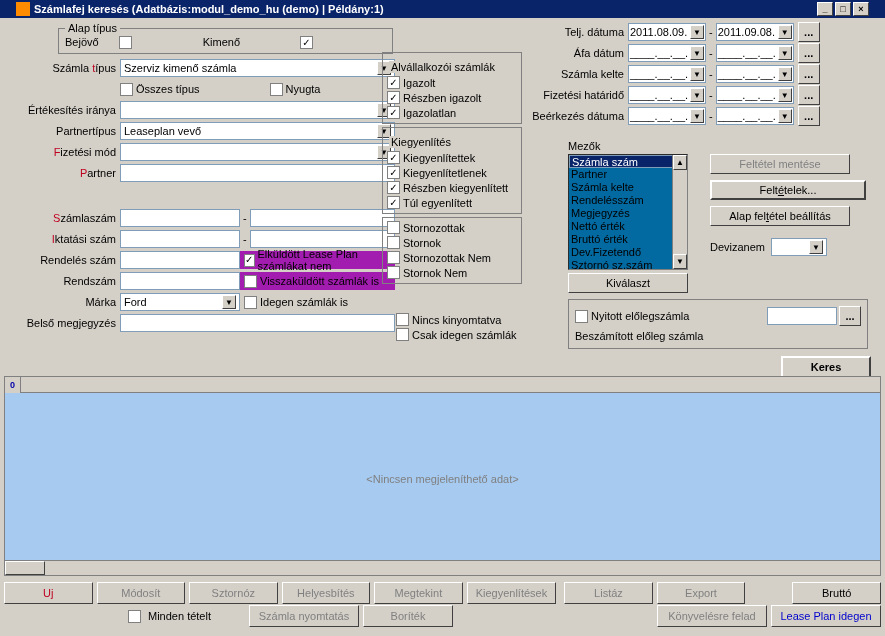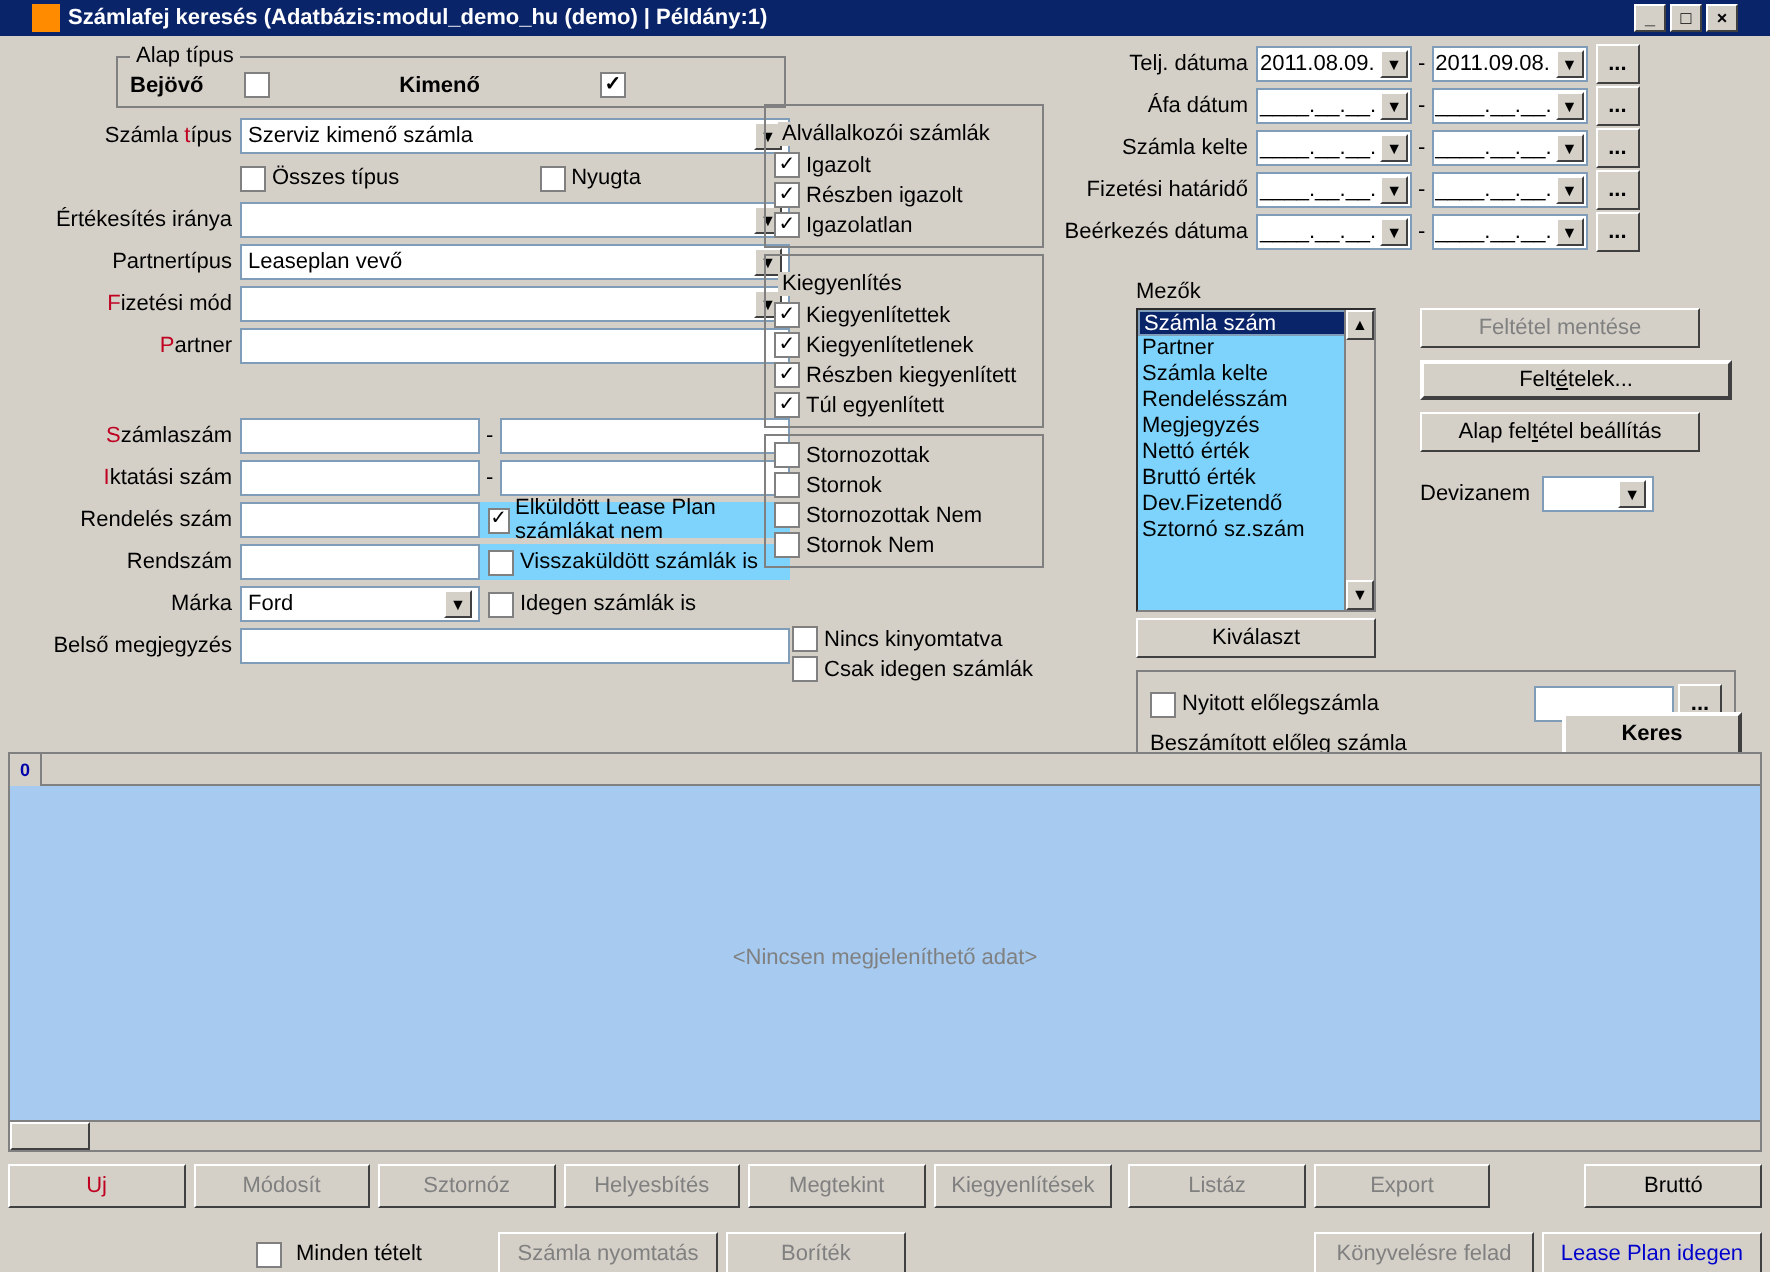--- a/index.html
+++ b/index.html
@@ -70,35 +70,35 @@
   .sel .arrow, .date .arrow {
     width:14px;height:14px;background:#d4d0c8;
     border:1px solid #fff;border-right-color:#404040;border-bottom-color:#404040;
     font-size:8px;display:flex;align-items:center;justify-content:center;
     margin-left:2px;
   }
   .group-box { border:1px solid #808080; padding:2px 4px 3px 4px; margin-bottom:3px;}
   .group-title { margin:-8px 0 2px 2px; background:#d4d0c8; display:inline-block; padding:0 2px;}
   .chk-row { display:flex; align-items:center; height:15px; }
 
-  .highlight { background:#7dd3fc; }
+  .highlight { background:#a21caf; }
 
   .date-row { display:flex; align-items:center; height:20px; margin-bottom:1px;}
   .date-lbl { width:96px; text-align:right; padding-right:4px;}
   .date { background:#fff;border:1px solid #7f9db9;height:18px;width:78px;display:flex;align-items:center;justify-content:space-between;padding:0 1px;}
   .dash { padding:0 3px;}
   .btn {
     background:#d4d0c8;border:1px solid #fff;border-right-color:#404040;border-bottom-color:#404040;
     padding:2px 8px;display:inline-flex;align-items:center;justify-content:center;cursor:default;
     height:20px;
   }
   .btn.small{width:22px;padding:0;font-weight:bold;}
   .btn.disabled{color:#808080;}
   .listbox {
-    background:#7dd3fc;border:1px inset #808080;width:120px;height:152px;
+    background:#0369a1;border:1px inset #808080;width:120px;height:116px;
     overflow:hidden;position:relative;
   }
   .listbox .item{padding:0 2px;height:13px;white-space:nowrap;}
   .listbox .item.sel{background:#0a246a;color:#fff;}
   .scroll{position:absolute;right:0;top:0;bottom:0;width:15px;background:#d4d0c8;border-left:1px solid #808080;}
   .scroll .sbtn{height:15px;background:#d4d0c8;border:1px solid #fff;border-right-color:#404040;border-bottom-color:#404040;font-size:8px;display:flex;align-items:center;justify-content:center;}
 
   .results {
     margin-top:2px;
     border:1px solid #808080;
@@ -106,21 +106,21 @@
     height:200px;
     position:relative;
   }
   .results-header{height:16px;background:#d4d0c8;border-bottom:1px solid #808080;display:flex;}
   .results-corner{width:16px;height:16px;background:#d4d0c8;border-right:1px solid #808080;color:#00a;font-weight:bold;display:flex;align-items:center;justify-content:center;font-size:9px;}
   .results-empty{color:#808080;text-align:center;margin-top:80px;}
   .results-hscroll{position:absolute;bottom:0;left:0;right:0;height:15px;background:#d4d0c8;border-top:1px solid #808080;display:flex;}
   .results-hscroll .thumb{width:40px;background:#d4d0c8;border:1px solid #fff;border-right-color:#404040;border-bottom-color:#404040;}
 
   .toolbar { margin-top:6px; }
-  .toolbar-row{display:flex;gap:4px;align-items:center;margin-bottom:12px;}
+  .toolbar-row{display:flex;gap:4px;align-items:center;margin-bottom:1px;}
   .toolbar .btn{width:90px;height:22px;}
   .toolbar .btn.wide{width:110px;}
   .spacer{flex:1;}
   .btn .red{color:#c00020;}
   .btn .blue{color:#0000cc;}
   .keres-btn{position:absolute;right:10px;top:334px;width:90px;height:22px;font-weight:bold;border:2px solid #404040;border-top-color:#fff;border-left-color:#fff;}
 </style>
 </head>
 <body>
 
@@ -133,21 +133,21 @@
     <div class="titlebar-btn">×</div>
   </div>
 </div>
 
 <div class="main">
  <div class="form-area">
 
   <div class="col col1">
     <fieldset class="alaptipus">
       <legend>Alap típus</legend>
-      <div style="display:flex;align-items:center;gap:20px;font-weight:bold;">
+      <div style="display:flex;align-items:flex-start;gap:20px;">
         <span>Bejövő</span>
         <span class="chk"></span>
         <span style="flex:1"></span>
         <span>Kimenő</span>
         <span style="width:20px"></span>
         <span class="chk checked"></span>
         <span style="width:50px"></span>
       </div>
     </fieldset>
 

